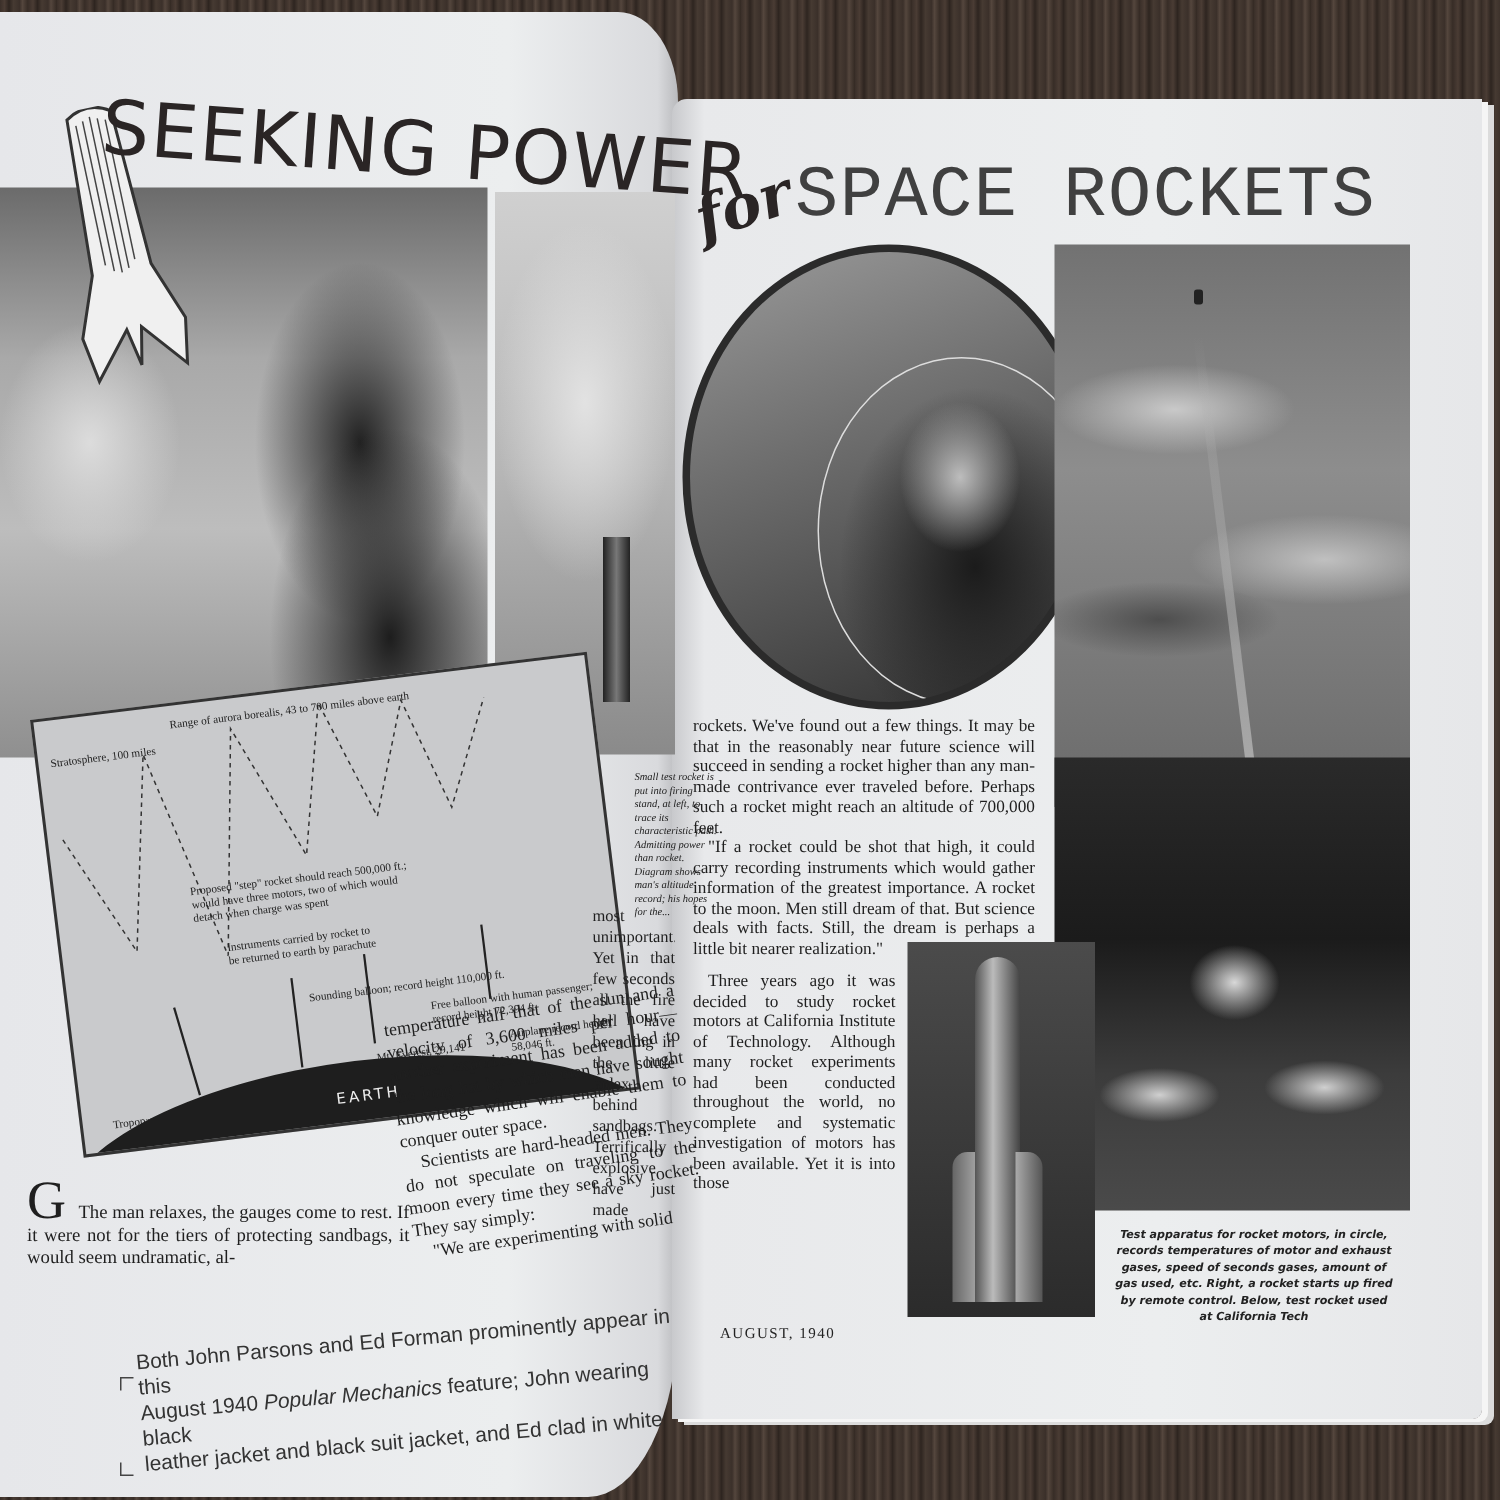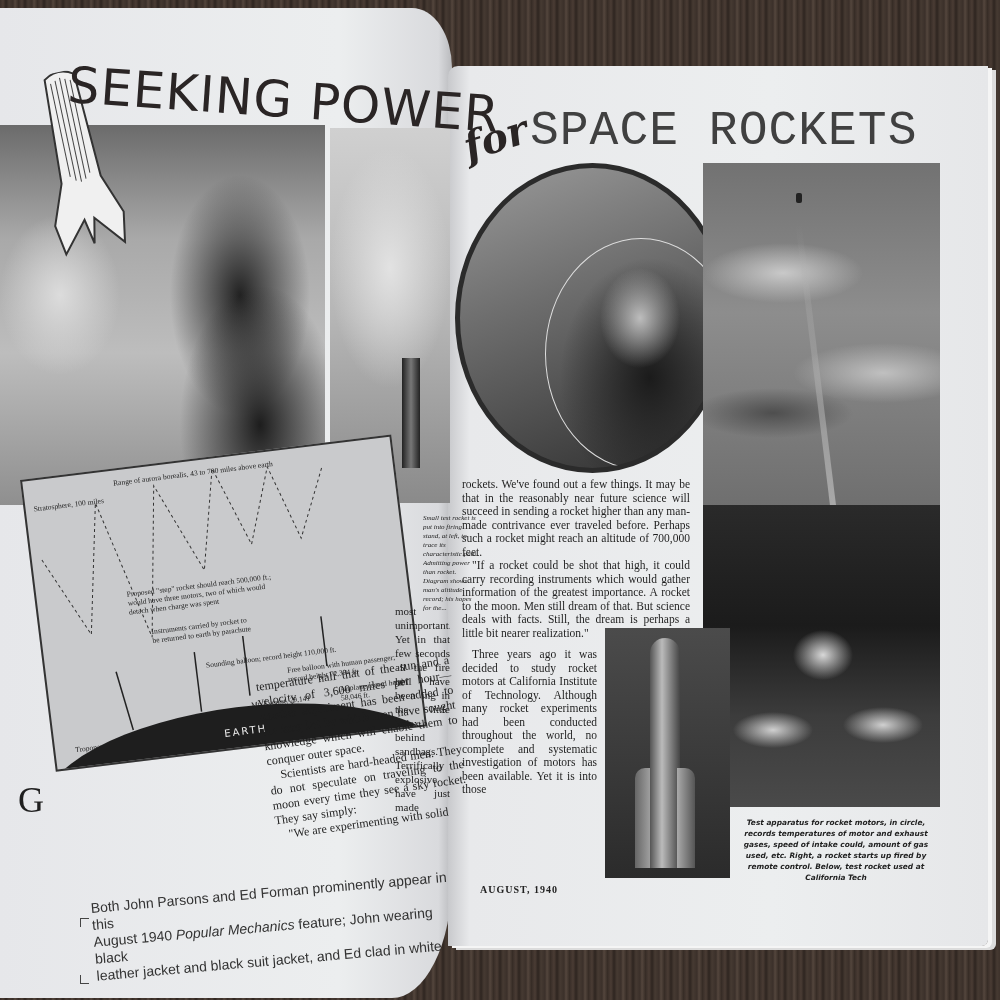--- a/index.html
+++ b/index.html
@@ -29,21 +29,21 @@
   .diagram .earth-label{position:absolute;left:170px;bottom:10px;color:#eee;font-family:"DejaVu Sans",sans-serif;font-size:10px;letter-spacing:2px;}
   .dlabel{position:absolute;font-size:7.5px;color:#222;line-height:9px;}
   .caption-small{position:absolute;left:395px;top:514px;width:55px;font-size:7px;font-style:italic;line-height:9px;color:#222;overflow:hidden;margin-left:28px;}
   .col{position:absolute;font-size:12.5px;line-height:15px;color:#1f1f1f;text-align:justify;}
   .col-left1{left:18px;top:786px;width:255px;}
   .col-left2{left:255px;top:680px;width:195px;transform:rotate(-8deg);transform-origin:left top;font-size:12px;}
   .col-left2-upper{left:395px;top:604px;width:55px;font-size:11px;line-height:14px;overflow:hidden;}
   .col-right1{left:462px;top:478px;width:228px;font-size:11.5px;line-height:13.5px;}
   .col-right2{left:462px;top:648px;width:135px;font-size:11.5px;line-height:13.5px;}
   .drop{float:left;font-size:36px;line-height:28px;margin-right:2px;}
-  .footer{position:absolute;left:480px;top:884px;font-size:10px;font-weight:bold;letter-spacing:1px;color:#222;}
+  .footer{position:absolute;left:480px;top:884px;font-size:10px;font-weight:normal;letter-spacing:1px;color:#222;}
   .circle-photo{position:absolute;left:455px;top:163px;width:265px;height:300px;border-radius:50%;border:5px solid #2b2b2b;background:
      radial-gradient(ellipse 40px 50px at 180px 150px,#bdbdbd,transparent),
      radial-gradient(ellipse 90px 120px at 190px 210px,#1b1b1b,transparent),
      linear-gradient(160deg,#9a9a9a 0%,#6e6e6e 40%,#2f2f2f 100%);overflow:hidden;}
   .circle-photo .inner-ring{position:absolute;left:85px;top:70px;width:190px;height:230px;border-radius:50%;border:1px solid #ddd;}
   .sky-photo{position:absolute;left:703px;top:163px;width:237px;height:375px;background:
      radial-gradient(ellipse 80px 30px at 80px 110px,#c9c9c9,transparent),
      radial-gradient(ellipse 90px 30px at 180px 210px,#c0c0c0,transparent),
      radial-gradient(ellipse 80px 25px at 70px 250px,#4e4e4e,transparent),
      linear-gradient(180deg,#727272 0%,#8d8d8d 40%,#6a6a6a 100%);}
@@ -108,21 +108,21 @@
   <div class="dlabel" style="left:20px;top:268px;width:160px;">Tropopause 5 miles above earth</div>
   <div class="earth"></div>
   <div class="earth-label">EARTH</div>
 </div>
 
 <div class="caption-small">Small test rocket is put into firing stand, at left, to trace its characteristic path. Admitting power than rocket. Diagram shows man's altitude record; his hopes for the...</div>
 <div class="col col-left2-upper">most unimportant. Yet in that few seconds all the fire hell have been ing in the little index behind sandbags. Terrifically explosive have just made</div>
 
 <div class="col col-left1">
   <span class="drop">G</span><br>
-  &nbsp;&nbsp;
+  &nbsp;&nbsp;<span>The man relaxes, the gauges come to rest. If it were not for the tiers of protecting sandbags, it would seem undramatic, al-</span>
 </div>
 
 <div class="col col-left2">
   <div>temperature half that of the sun and a velocity of 3,600 miles per hour—another experiment has been added to the long list by which men have sought knowledge which will enable them to conquer outer space.</div>
   <div style="text-indent:12px">Scientists are hard-headed men. They do not speculate on traveling to the moon every time they see a sky rocket. They say simply:</div>
   <div style="text-indent:12px">"We are experimenting with solid</div>
 </div>
 
 <div class="circle-photo">
     <div class="inner-ring"></div>
@@ -142,21 +142,21 @@
   <div style="text-indent:10px">Three years ago it was decided to study rocket motors at California Institute of Technology. Although many rocket experiments had been conducted throughout the world, no complete and systematic investigation of motors has been available. Yet it is into those</div>
 </div>
 
 <div class="rocket-photo">
   <div class="fin-l"></div>
   <div class="body"></div>
   <div class="fin-r"></div>
 </div>
 
 <div class="footer">AUGUST, 1940</div>
-<div class="right-caption">Test apparatus for rocket motors, in circle, records temperatures of motor and exhaust gases, speed of intake could, amount of gas used, etc. Right, a rocket starts up fired by remote control. Below, test rocket used at California Tech</div>
+<div class="right-caption">Test apparatus for rocket motors, in circle, records temperatures of motor and exhaust gases, speed of seconds gases, amount of gas used, etc. Right, a rocket starts up fired by remote control. Below, test rocket used at California Tech</div>
 
 <div class="note-bracket-tl"></div>
 <div class="note-bracket-bl"></div>
 <div class="note">
   <div>Both John Parsons and Ed Forman prominently appear in this</div>
   <div><span>August 1940 </span><i>Popular Mechanics</i><span> feature; John wearing black</span></div>
   <div>leather jacket and black suit jacket, and Ed clad in white</div>
 </div>
 
 </body></html>

